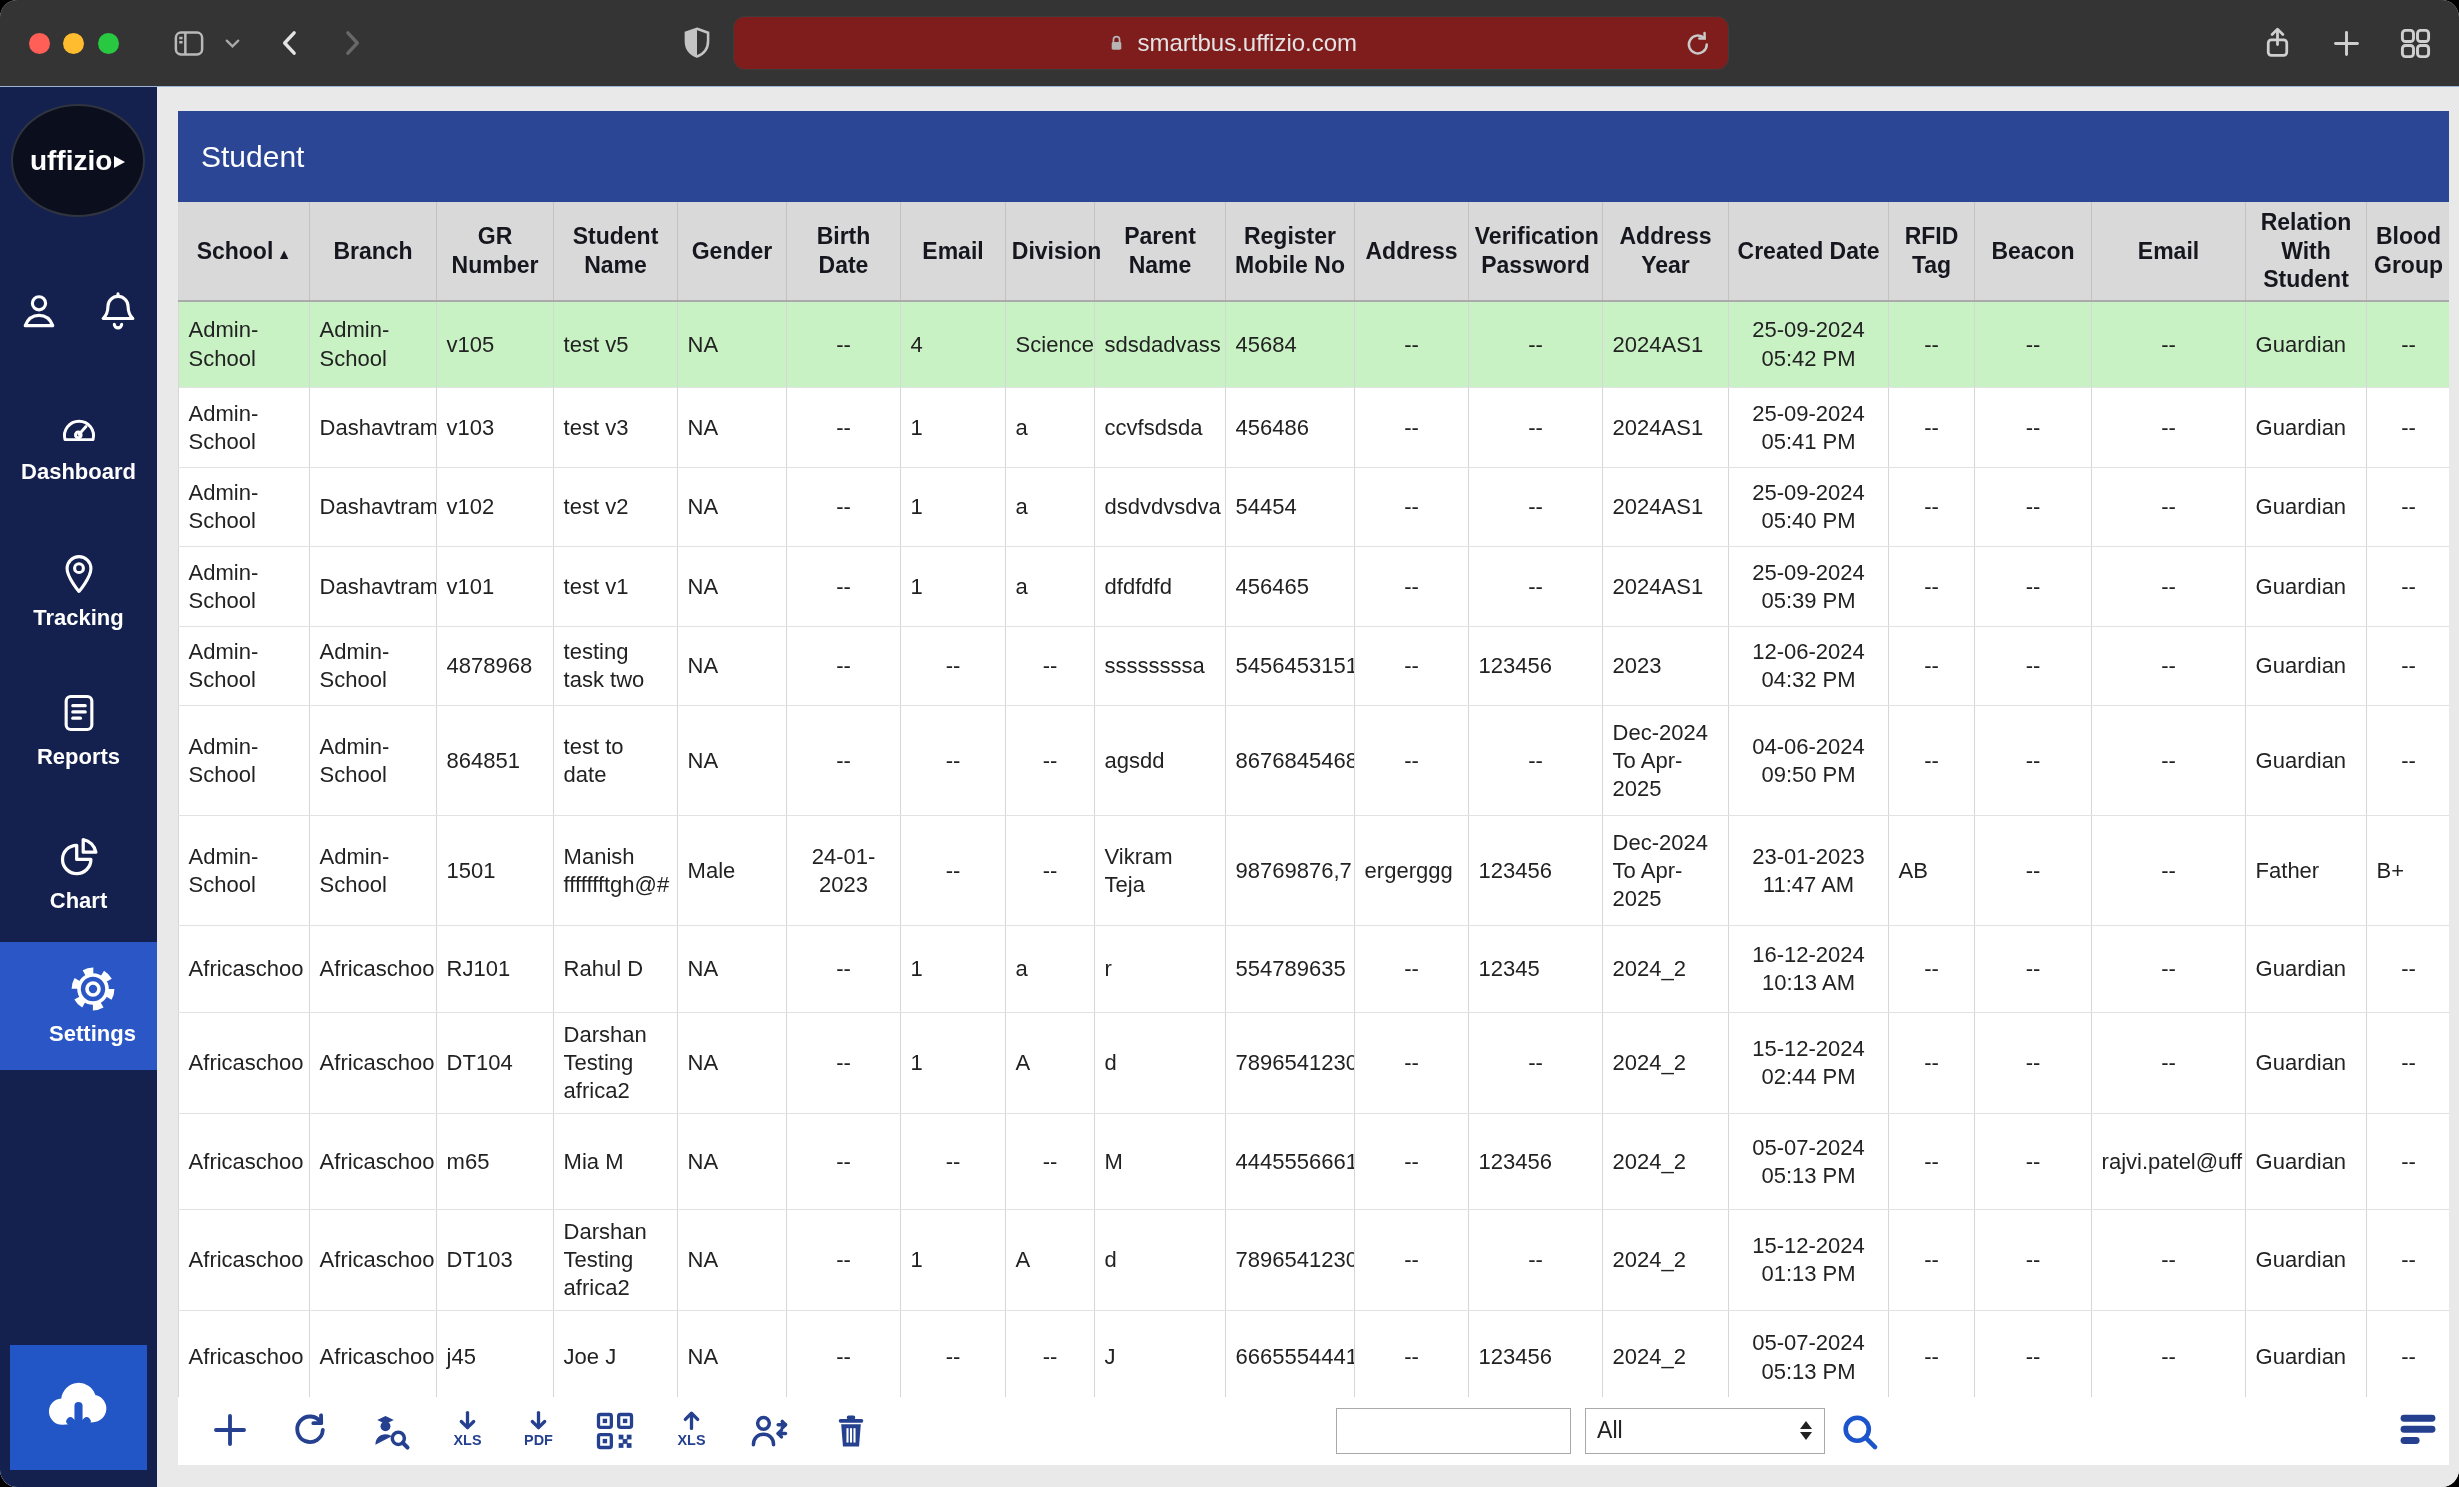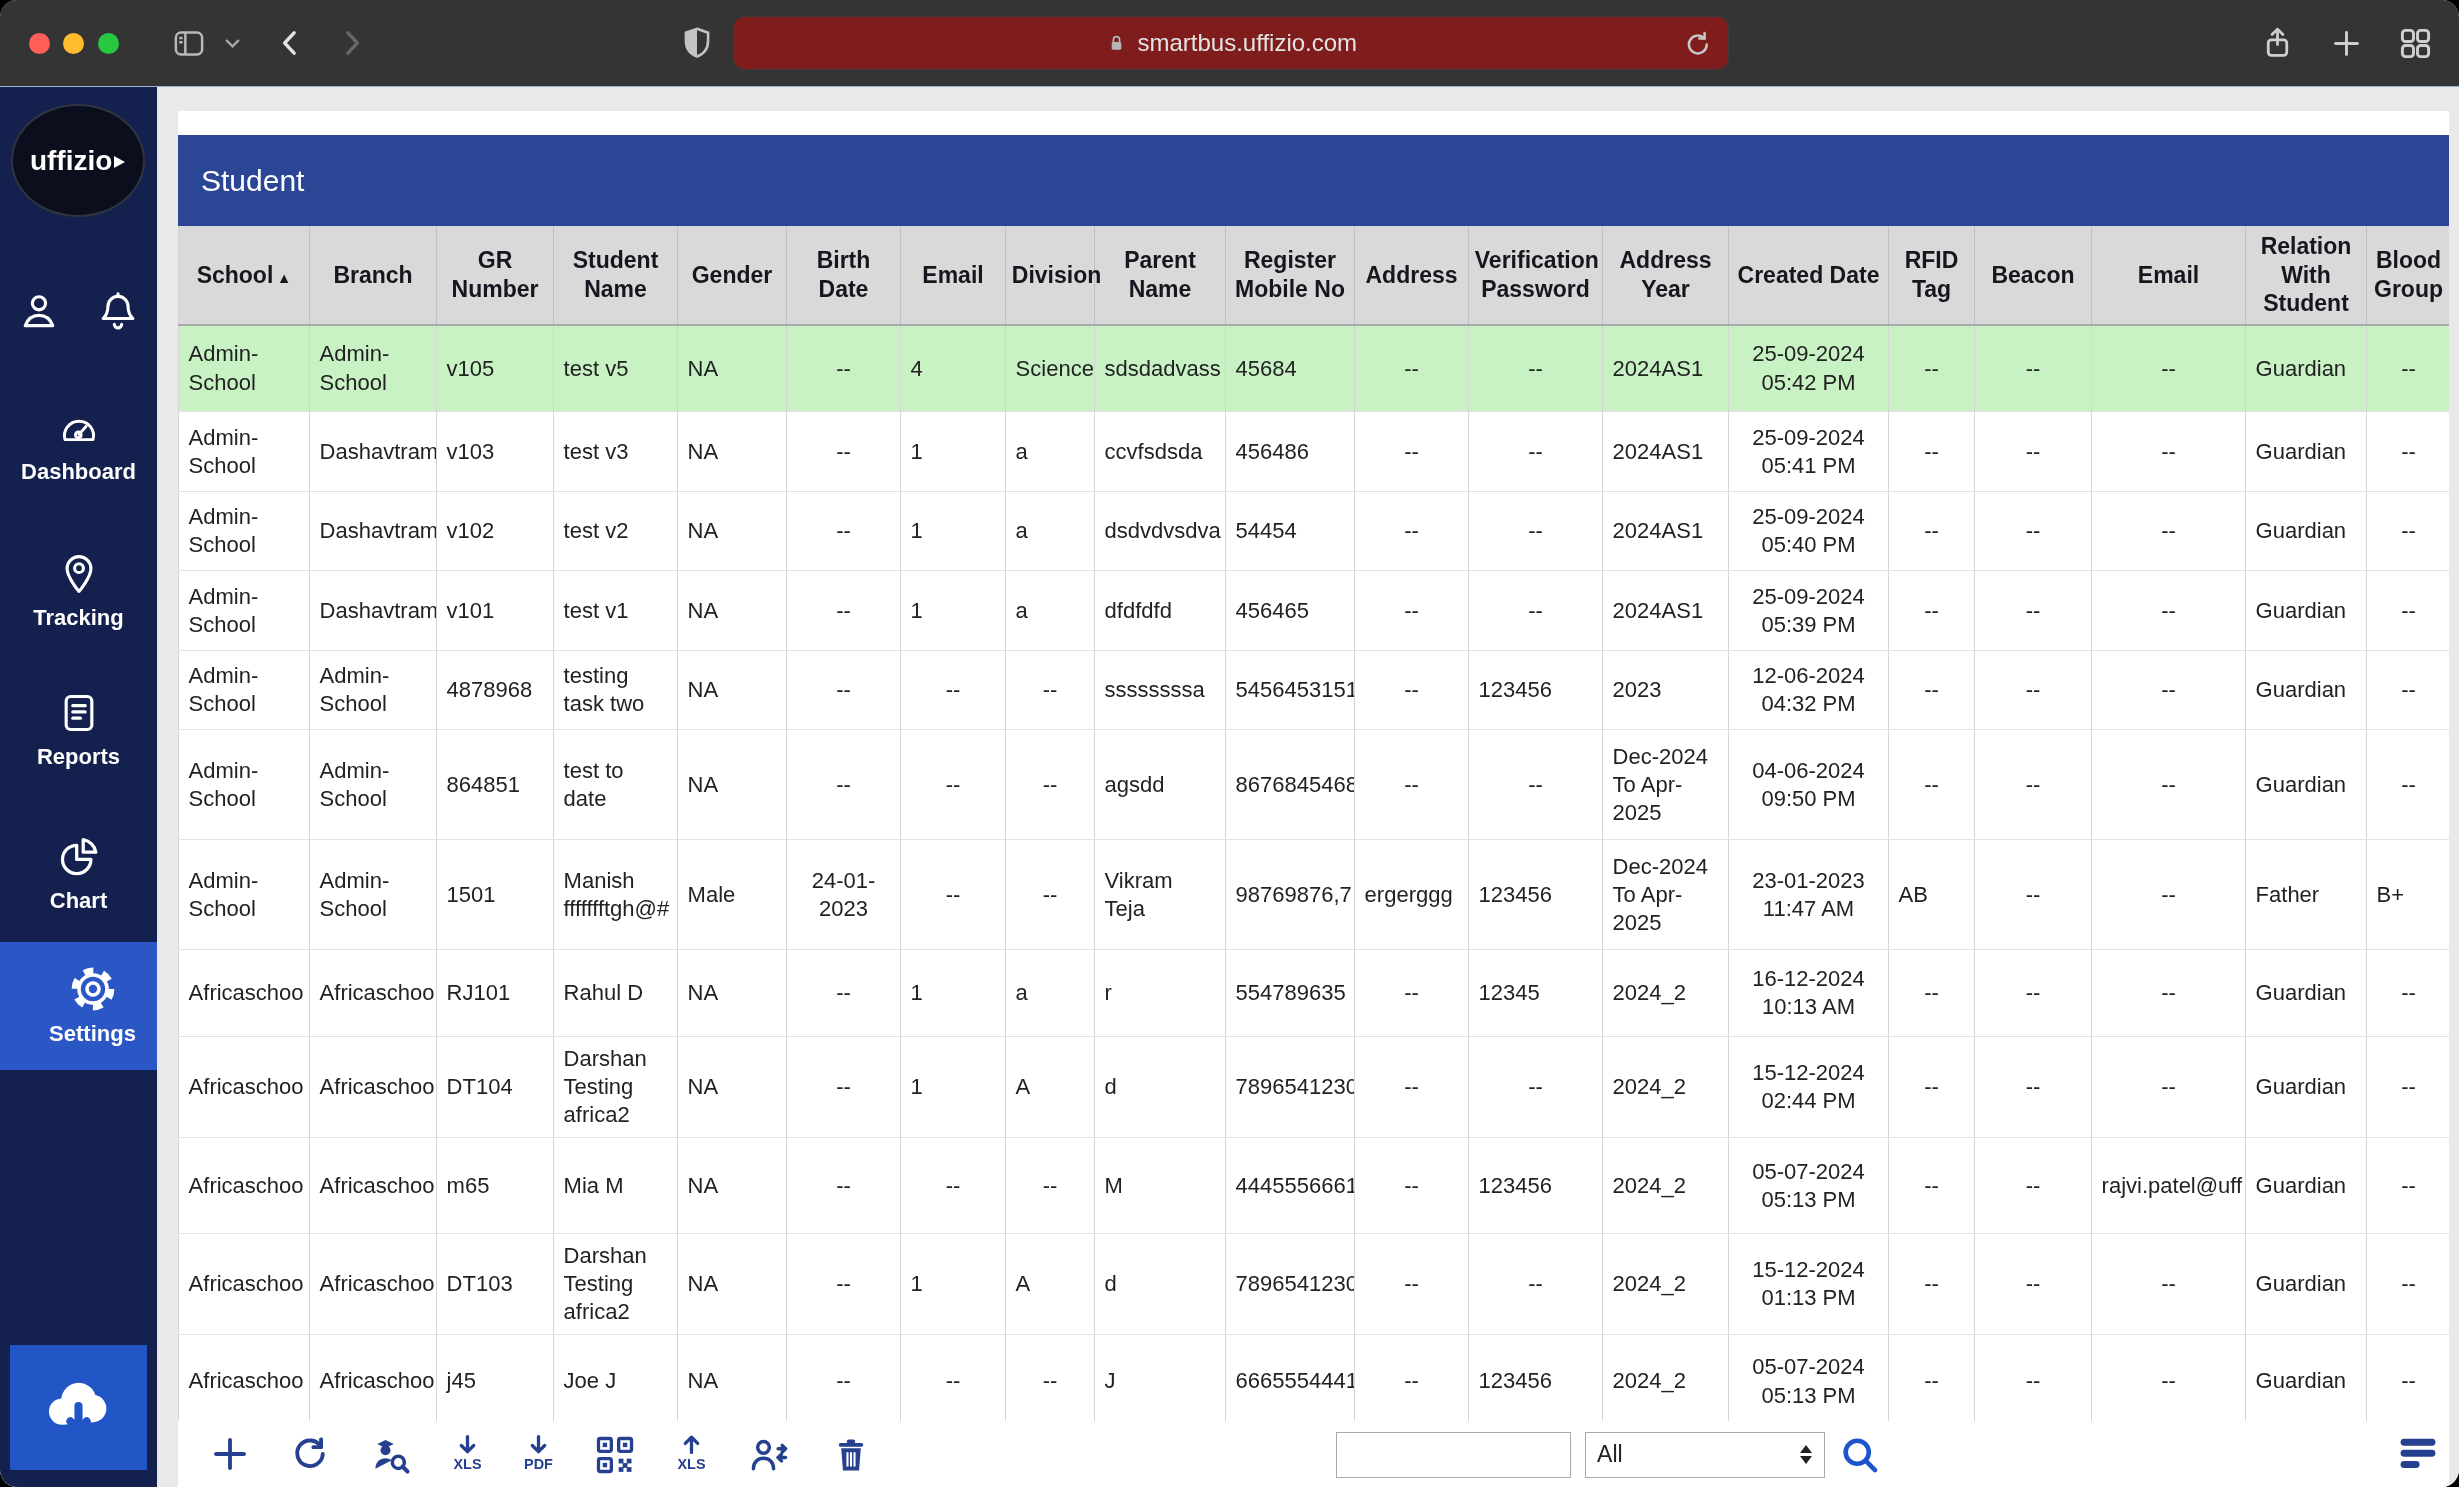--- a/index.html
+++ b/index.html
@@ -33,36 +33,36 @@
   .logo-arrow { display:inline-block; width:0; height:0; border-left:11.5px solid #fff; border-top:6.7px solid transparent; border-bottom:6.7px solid transparent; margin-left:1.9px; vertical-align:middle; }
   .side-top-icons { position:absolute; top:202px; left:0; width:157px; display:flex; justify-content:space-around; }
   .nav-item { position:absolute; left:0; width:157px; display:flex; flex-direction:column; align-items:center; gap:7.7px; color:#fff; }
   .nav-label { font-size:22px; font-weight:600; color:#fff; }
   .nav-dashboard { top:322px; } .nav-tracking { top:464px; } .nav-reports { top:603px; } .nav-chart { top:747px; }
   .nav-settings { top:855px; height:128px; justify-content:center; background:#2a56c6;padding-left:28px; }
   .cloud-tile { position:absolute; left:9.6px; bottom:17.3px; width:137px; height:125px; background:#2256c6; display:flex; align-items:center; justify-content:center; }
 
   
   .content { position:absolute; left:178px; top:24px; width:2271px; height:1354px; background:#fff; }
-  .title-bar { height:91px; background:#2b4695; display:flex; align-items:center; padding-left:23px;margin-top:24px; }
+  .title-bar { height:91px; background:#2b4695; display:flex; align-items:center; padding-left:23px; }
   .title-bar span { color:#fff; font-size:30px; }
   .table-wrap { height:1195px; overflow:hidden; }
   table { border-collapse:collapse; table-layout:fixed; width:2271px; border-left:1.9px solid #d6d6d6; }
   th { background:#d9d9d9; color:#16161f; font-size:23px; font-weight:bold; text-align:center; vertical-align:middle; border-right:1.9px solid #c2c2c2; border-bottom:2.9px solid #aaa; padding:5.8px; line-height:1.25; }
   td { font-size:22px; color:#222; vertical-align:middle; border-right:1.9px solid #d6d6d6; border-bottom:1.9px solid #e2e2e2; padding:7.7px 9.6px; line-height:1.28; overflow:hidden; text-align:left; }
   td.ctr { text-align:center; }
   tr.sel td { background:#c8f2c4; }
   .sort-ic { font-size:14.4px; margin-left:3.8px; }
 
   
   .btoolbar { height:67px; background:#fff; display:flex; align-items:center; position:relative; }
   .tool-group { display:flex; align-items:flex-start; gap:38px; margin-left:31px; }
   .tool-btn { background:none; border:none; padding:0; display:flex; flex-direction:column; align-items:center; cursor:default; }
   .ic-label { font-size:14.4px; font-weight:bold; color:#24408f; line-height:0.9; }
-  .search-group { position:absolute; right:567px; display:flex; align-items:center; gap:13.4px; }
+  .search-group { position:absolute; right:567px; display:flex; align-items:flex-end; gap:13.4px; }
   .search-input { width:235px; height:46px; border:1.9px solid #a9a9a9; background:#fff; font-size:23px; padding:0 9.6px; font-family:"Liberation Sans",sans-serif; }
   .filter-select { width:240px; height:46px; border:1.9px solid #a9a9a9; background:#fff; display:flex; align-items:center; justify-content:space-between; padding:0 11.5px; }
   .filter-select span { font-size:23px; color:#222; }
   .stepper { display:flex; flex-direction:column; gap:2.9px; align-items:center; }
   .stepper i { width:0; height:0; border-left:6.7px solid transparent; border-right:6.7px solid transparent; display:block; }
   .step-up { border-bottom:8.6px solid #222; } .step-down { border-top:8.6px solid #222; }
   .menu-btn { position:absolute; right:9.6px; background:none; border:none; padding:0; }
 </style>
 </head>
 <body>

